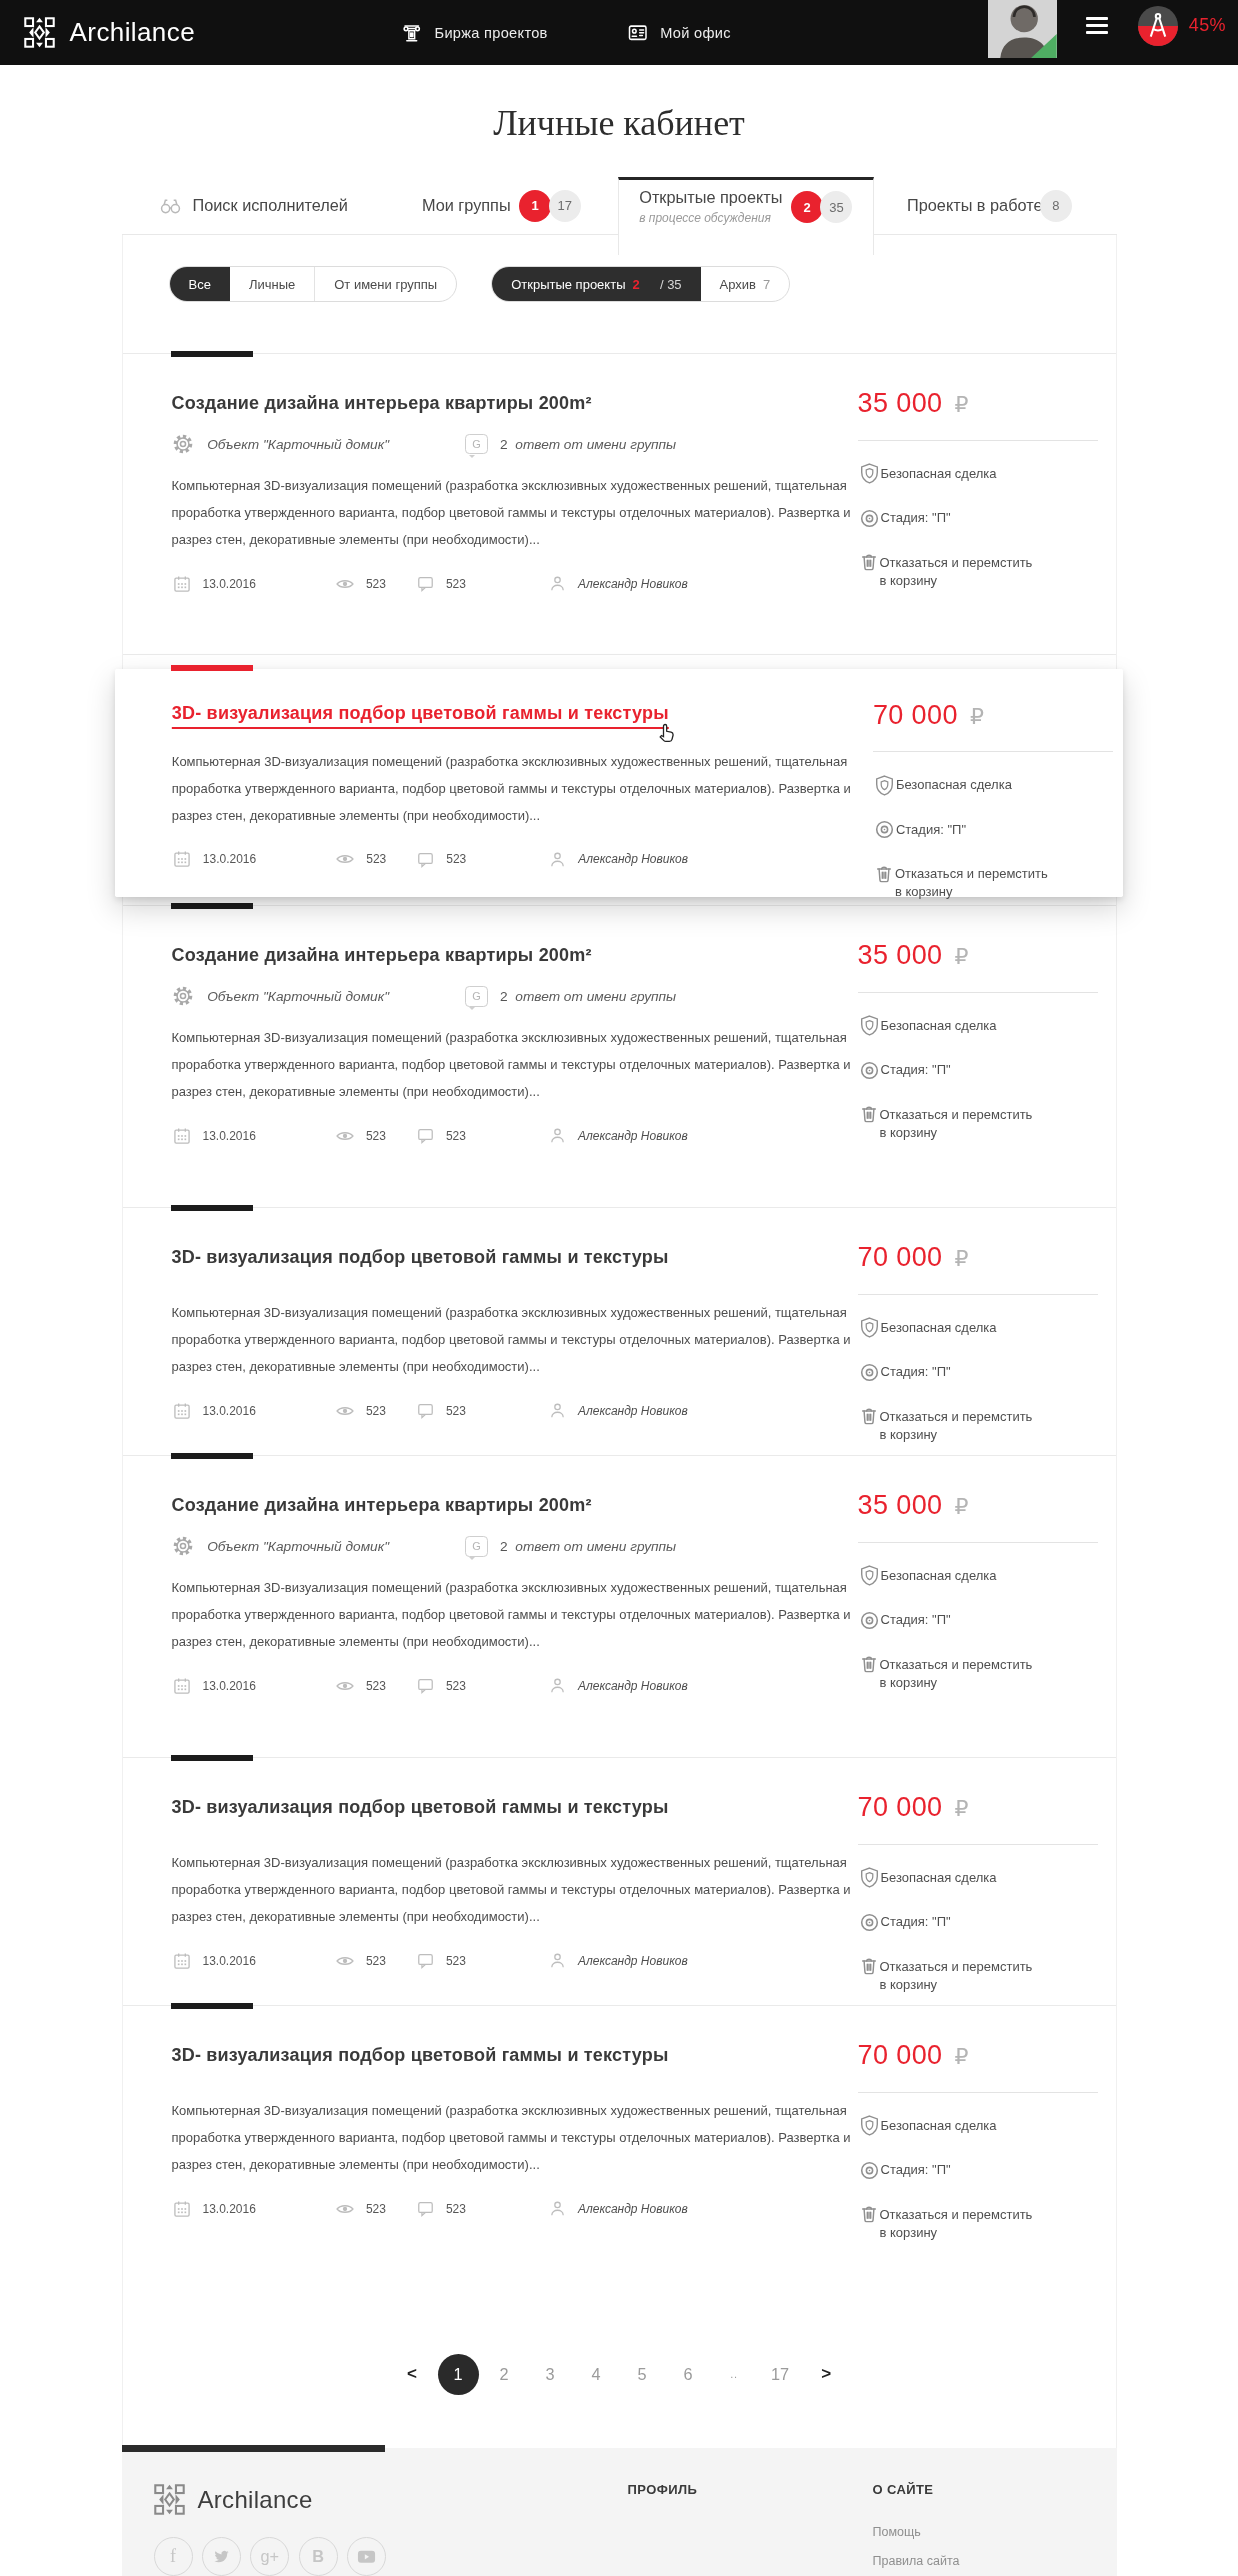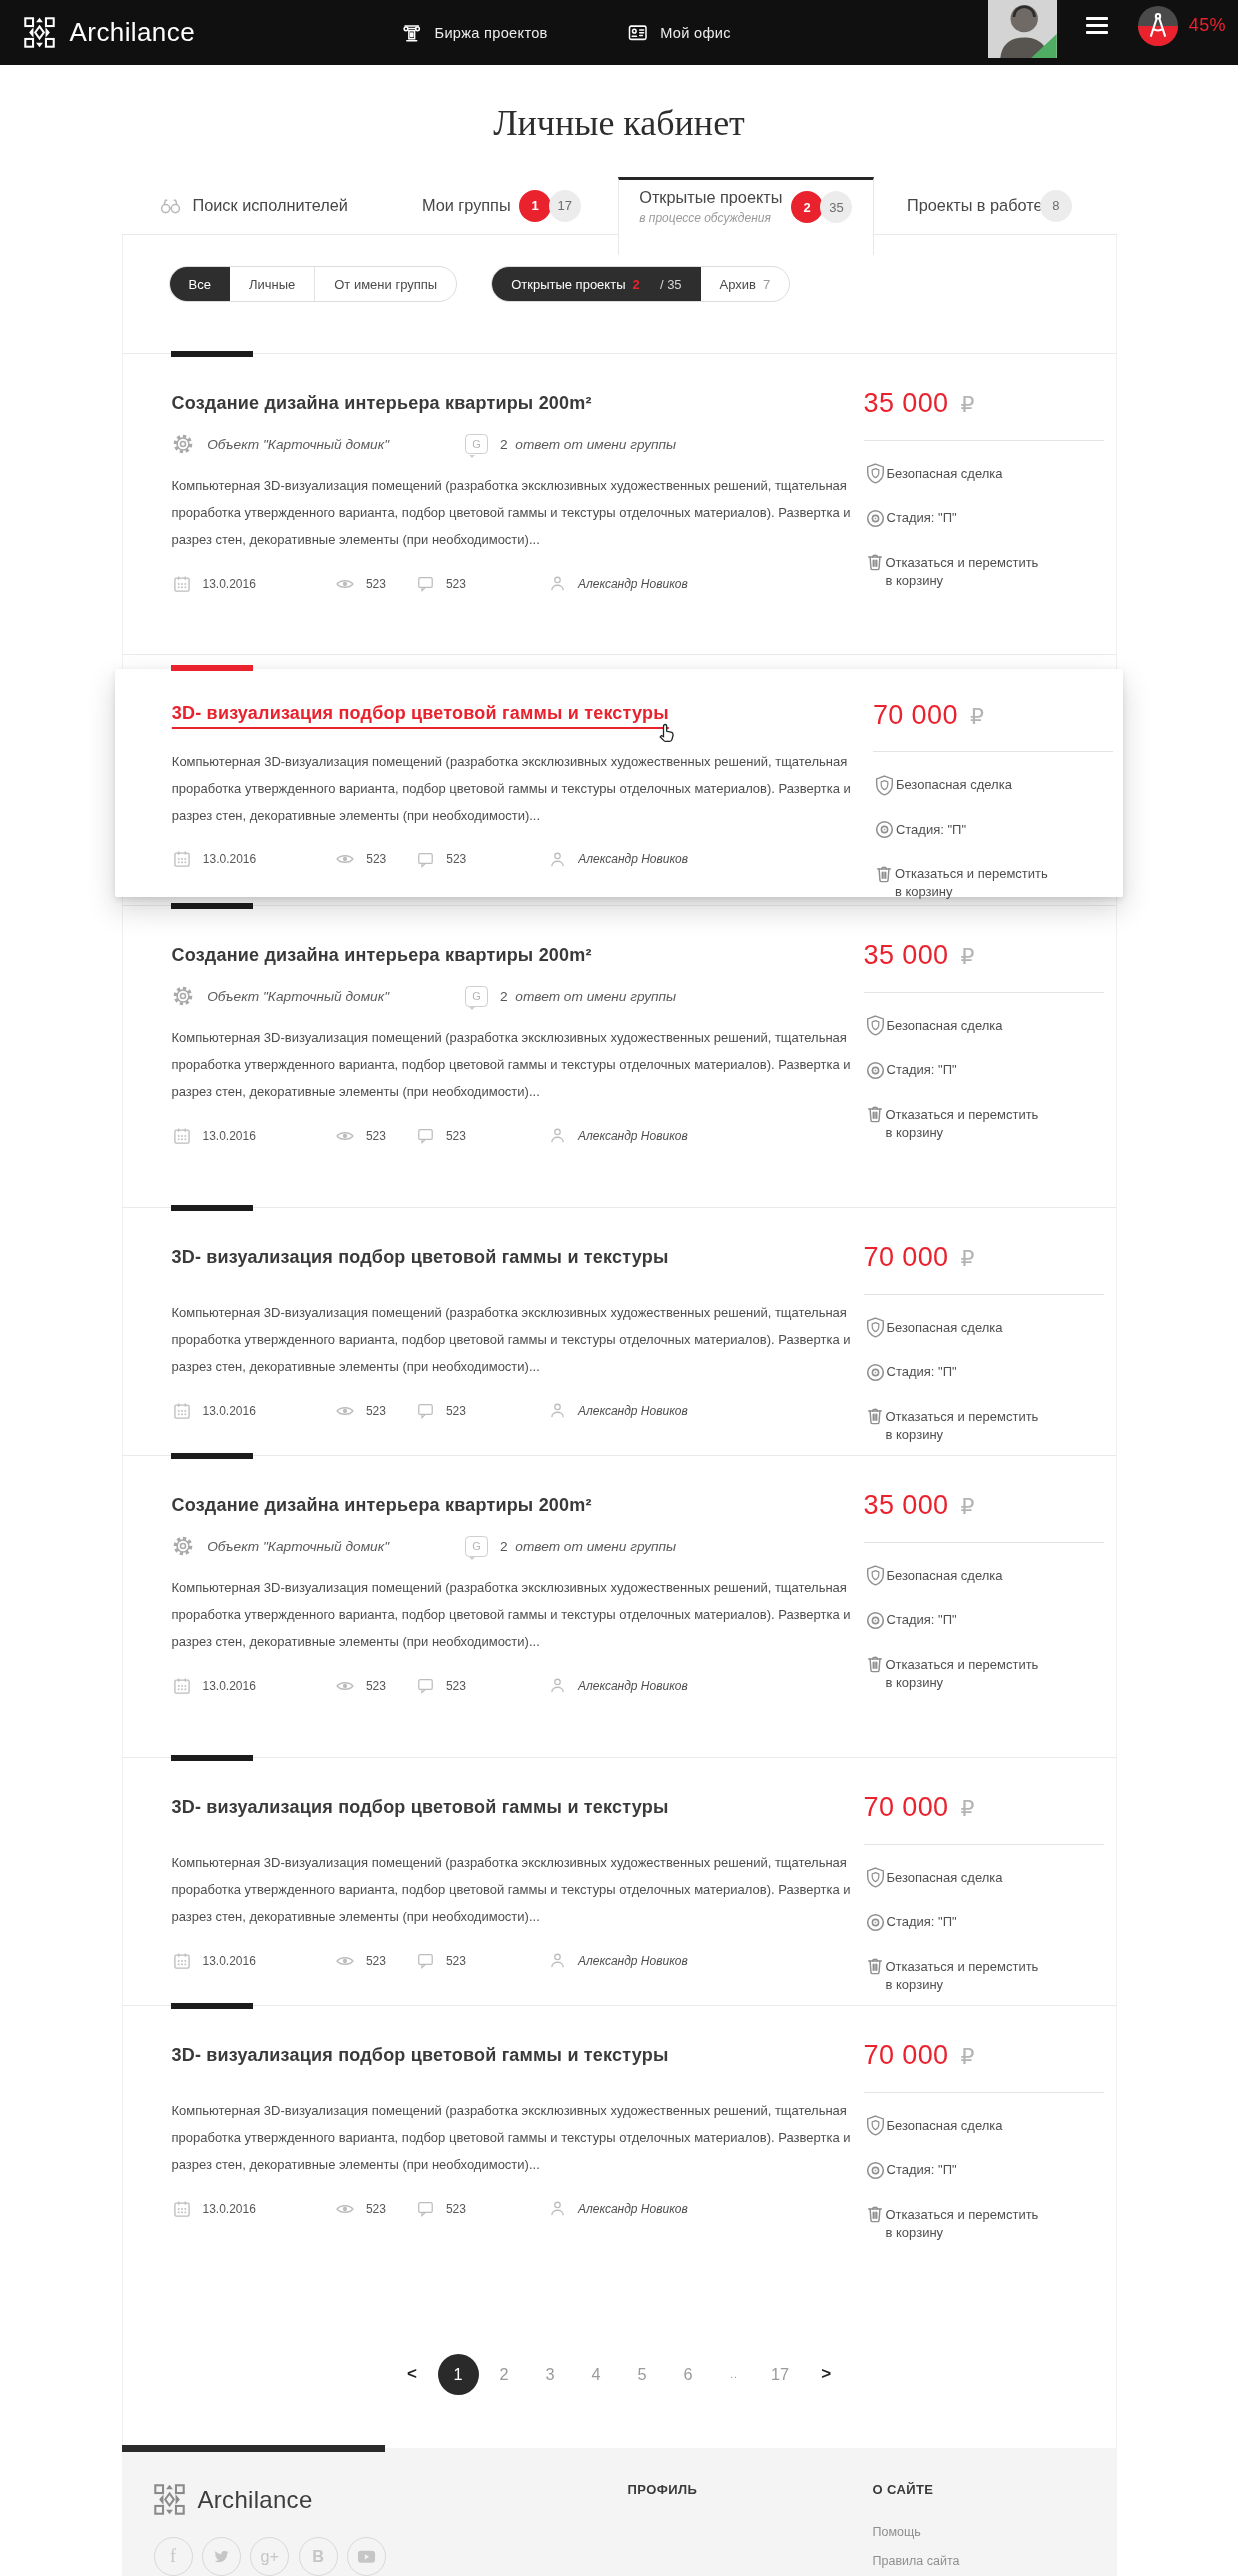--- a/index.html
+++ b/index.html
@@ -86,21 +86,21 @@
   .replies-text{margin-left:7.7px}
   .desc{margin:17px 0 0;width:687px;font-size:13px;line-height:27px;color:#4e4e4e}
   .card--plain .desc{margin-top:31px}
   .card--hover .desc{margin-top:24px}
   .meta-row{display:flex;align-items:center;margin-top:20.6px;font-size:12px;color:#565656}
   .meta-row svg{color:#bdbdbd}
   .m-item{display:flex;align-items:center}
   .m-item span{margin-left:11px}
   .m-views{margin-left:79px}.m-comments{margin-left:30px}.m-author{margin-left:82px;font-style:italic;color:#4f4f4f}
 
-  .rcol{position:absolute;top:34px;right:12px;width:240px}
+  .rcol{position:absolute;top:34px;right:18px;width:240px}
   .card--hover .rcol{top:31px;right:10.3px}
   .price-row{display:flex;align-items:baseline}
   .price{font-size:27px;color:var(--red);letter-spacing:0.4px}
   .cur{font-size:22px;color:#b4b4b4;margin-left:12px}
   .rdiv{border-top:0.9px solid #e3e3e3;margin-top:20.6px}
   .r-row{display:flex;align-items:flex-start;margin-top:21.5px;font-size:13px;color:#4f4f4f;line-height:18px}
   .r-row svg{color:#8f8f8f;flex:none}
   .r-row .r-txt{margin-left:0;padding-top:2.6px}
 
   

